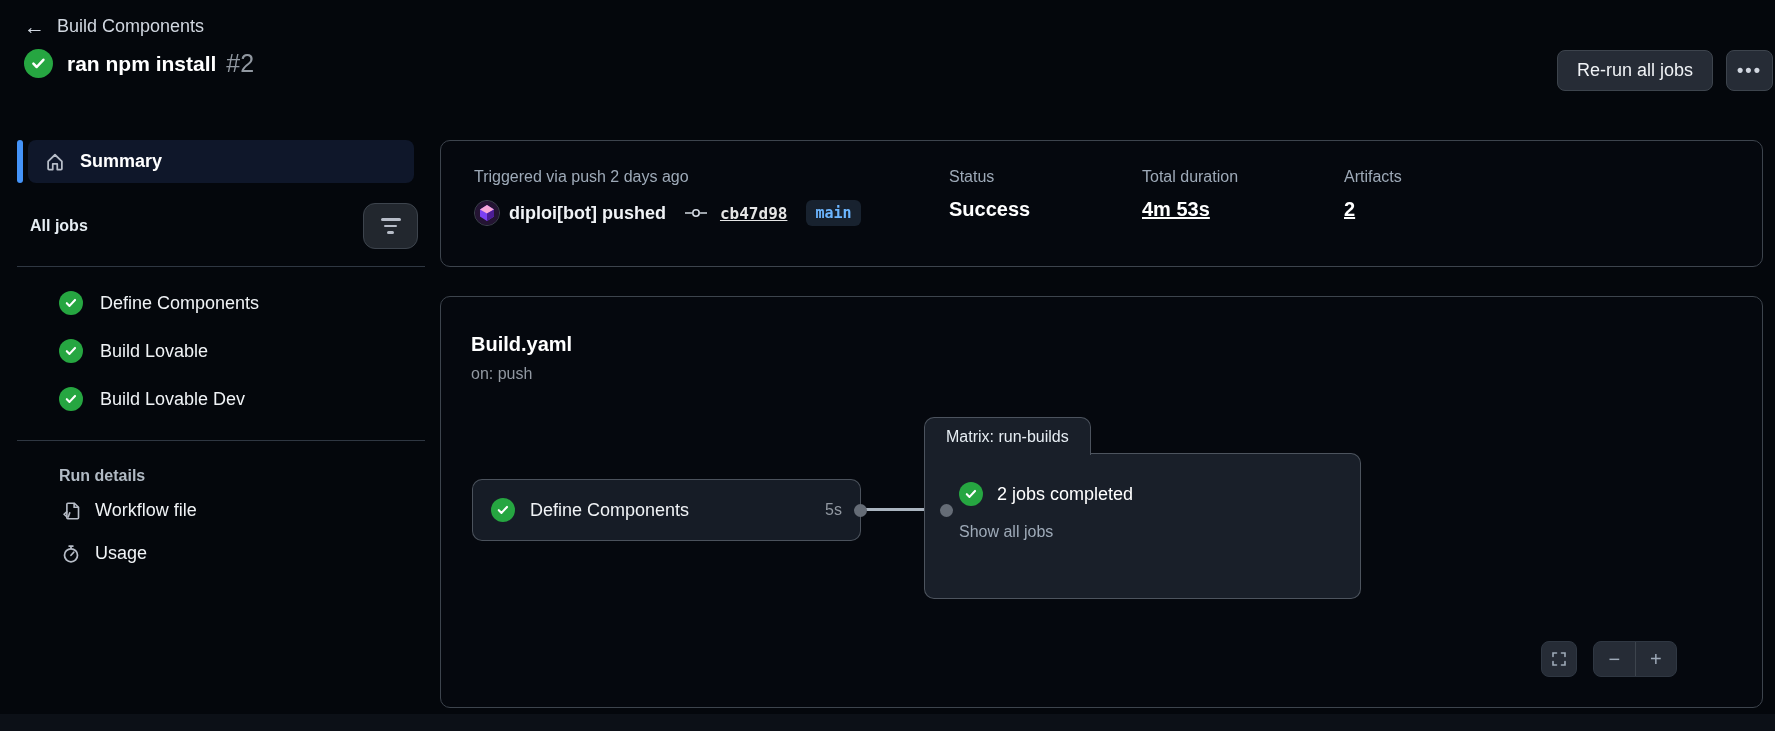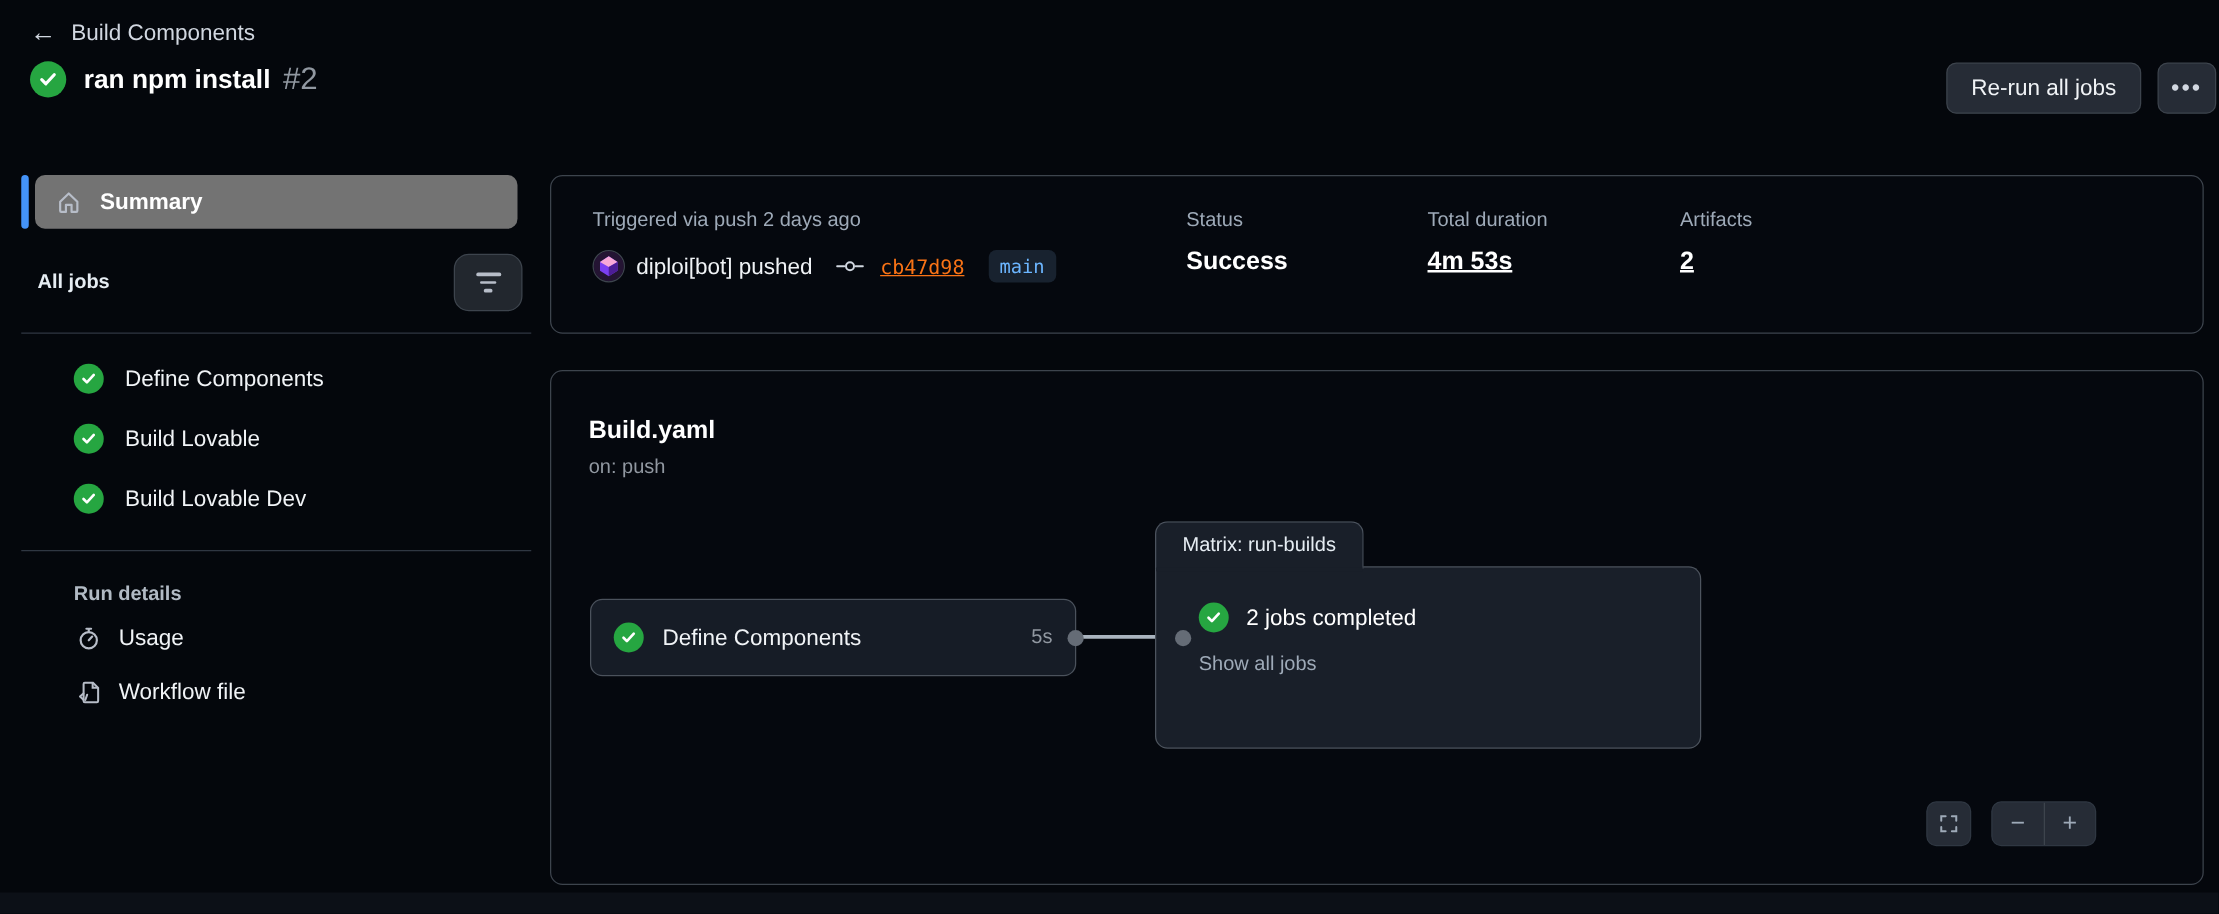--- a/index.html
+++ b/index.html
@@ -25,45 +25,45 @@
   .btn { background:#262c36; border:1px solid #3d444d; border-radius:8px; color:#f0f3f6;
          font-size:18px; font-family:inherit; padding:9px 19px; cursor:pointer; }
   .kebab-btn { width:47px; display:flex; align-items:center; justify-content:center; padding:9px 0;
                letter-spacing:2px; color:#d1d7e0; font-weight:700; }
   
   .layout { display:flex; margin-top:62px; align-items:flex-start; }
   
   .sidebar { width:440px; flex-shrink:0; padding-left:17px; }
   .summary-wrap { display:flex; align-items:stretch; gap:5px; margin-right:26px; }
   .accent-bar { width:6px; border-radius:3px; background:#4493f8; }
-  .summary-item { flex:1; display:flex; align-items:center; gap:15px; background:#737373;
+  .summary-item { flex:1; display:flex; align-items:center; gap:15px; background:#0f172a;
                   border-radius:8px; padding:11px 17px; font-size:18px; font-weight:700; color:#ffffff; cursor:pointer; }
   .icon-muted { color:#b7bdc8; display:flex; }
   .all-jobs-row { display:flex; justify-content:space-between; align-items:center; margin:20px 22px 0 13px; }
   .all-jobs-label { font-size:16px; font-weight:700; color:#e6edf3; }
   .filter-btn { width:55px; height:46px; background:#22272e; border:1px solid #3d444d; border-radius:12px;
                 display:flex; flex-direction:column; align-items:center; justify-content:center; gap:4px; cursor:pointer; }
   .filter-line { height:2.5px; background:#b7bdc8; border-radius:2px; }
   .fl1 { width:20px; } .fl2 { width:13px; } .fl3 { width:7px; }
   .divider { height:1px; background:#2f3742; margin:17px 15px 0 0; }
   .job-list { margin-top:12px; }
   .job-item { display:flex; align-items:center; gap:17px; padding:12px 0 12px 42px; font-size:18px; color:#f0f3f6; cursor:pointer; }
   .run-details-heading { margin:26px 0 4px 42px; font-size:16px; font-weight:700; color:#b1bac4; }
   .detail-item { display:flex; align-items:center; gap:14px; padding:11px 0 11px 44px; font-size:18px; color:#f0f3f6; cursor:pointer; }
   
   .main { flex:1; margin-right:12px; }
   .card { border:1px solid #3d444d; border-radius:10px; background:#05080e; }
   .summary-card { height:127px; display:flex; padding:27px 33px; }
   .trigger-col { width:475px; flex-shrink:0; }
   .muted-label { font-size:16px; color:#9eaab8; }
-  .pusher-row { display:flex; align-items:center; gap:9px; margin-top:14px; }
+  .pusher-row { display:flex; align-items:center; gap:9px; margin-top:14px;font-weight:bold; }
   .avatar { width:26px; height:26px; border-radius:50%; background:#1a1028; border:1px solid #3d444d;
             display:flex; align-items:center; justify-content:center; overflow:hidden; cursor:pointer; }
   .pusher-name { font-size:18px; color:#f0f3f6; margin-right:10px; }
-  .commit-link { font-family:"DejaVu Sans Mono","Liberation Mono",monospace; font-size:16px; color:#f97316;
+  .commit-link { font-family:"DejaVu Sans Mono","Liberation Mono",monospace; font-size:16px; color:#e5e5e5;
                  text-decoration:underline; cursor:pointer; margin-left:4px; }
   .branch-badge { font-family:"DejaVu Sans Mono","Liberation Mono",monospace; font-size:15px; color:#6cb6ff;
                   background:#18222f; border-radius:6px; padding:4px 9px; margin-left:10px; cursor:pointer; }
   .stat-col-status { width:193px; } .stat-col-duration { width:202px; } .stat-col-artifacts { flex:1; }
   .stat-value { font-size:20px; font-weight:700; color:#ffffff; margin-top:12px; }
   .stat-link { text-decoration:underline; cursor:pointer; }
   
   .workflow-card { margin-top:29px; height:412px; position:relative; padding:36px 30px 0; }
   .wf-title { font-size:20px; font-weight:700; color:#ffffff; }
   .wf-subtitle { font-size:16px; color:#9198a1; margin-top:9px; }
@@ -171,38 +171,38 @@
         <span>Build Lovable Dev</span>
       </div>
     </div>
 
     <div class="divider"></div>
 
     <div class="run-details-heading">Run details</div>
 
     <div class="detail-item">
       <span class="icon-muted">
-        <svg width="20" height="20" viewBox="0 0 16 16" fill="none" stroke="#b7bdc8" stroke-width="1.4">
-          <circle cx="8" cy="9" r="5.2"></circle>
-          <path d="M6.5 1.6h3M8 1.8v1.6M8 9l2.2-2.4" stroke-linecap="round"></path>
-        </svg>
-      </span>
-      <span>Usage</span>
-    </div>
-
-    <div class="detail-item">
-      <span class="icon-muted">
         <svg width="20" height="20" viewBox="0 0 16 16" fill="none" stroke="#b7bdc8" stroke-width="1.3">
           <path d="M5.5 1.8h5.2L14 5v8.4a.8.8 0 0 1-.8.8H5.5a.8.8 0 0 1-.8-.8V2.6a.8.8 0 0 1 .8-.8z"></path>
           <path d="M10.5 1.8V5H14"></path>
           <path d="M4.6 8.6 2.4 10.6l2.2 2" stroke-linecap="round" stroke-linejoin="round"></path>
           <path d="M7 9.4l-1.2 3.4" stroke-linecap="round"></path>
         </svg>
       </span>
       <span>Workflow file</span>
+    </div>
+
+    <div class="detail-item">
+      <span class="icon-muted">
+        <svg width="20" height="20" viewBox="0 0 16 16" fill="none" stroke="#b7bdc8" stroke-width="1.4">
+          <circle cx="8" cy="9" r="5.2"></circle>
+          <path d="M6.5 1.6h3M8 1.8v1.6M8 9l2.2-2.4" stroke-linecap="round"></path>
+        </svg>
+      </span>
+      <span>Usage</span>
     </div>
   </div>
 
   <div class="main">
 
     <div class="card summary-card">
       <div class="trigger-col">
         <div class="muted-label">Triggered via push 2 days ago</div>
         <div class="pusher-row">
           <span class="avatar">

